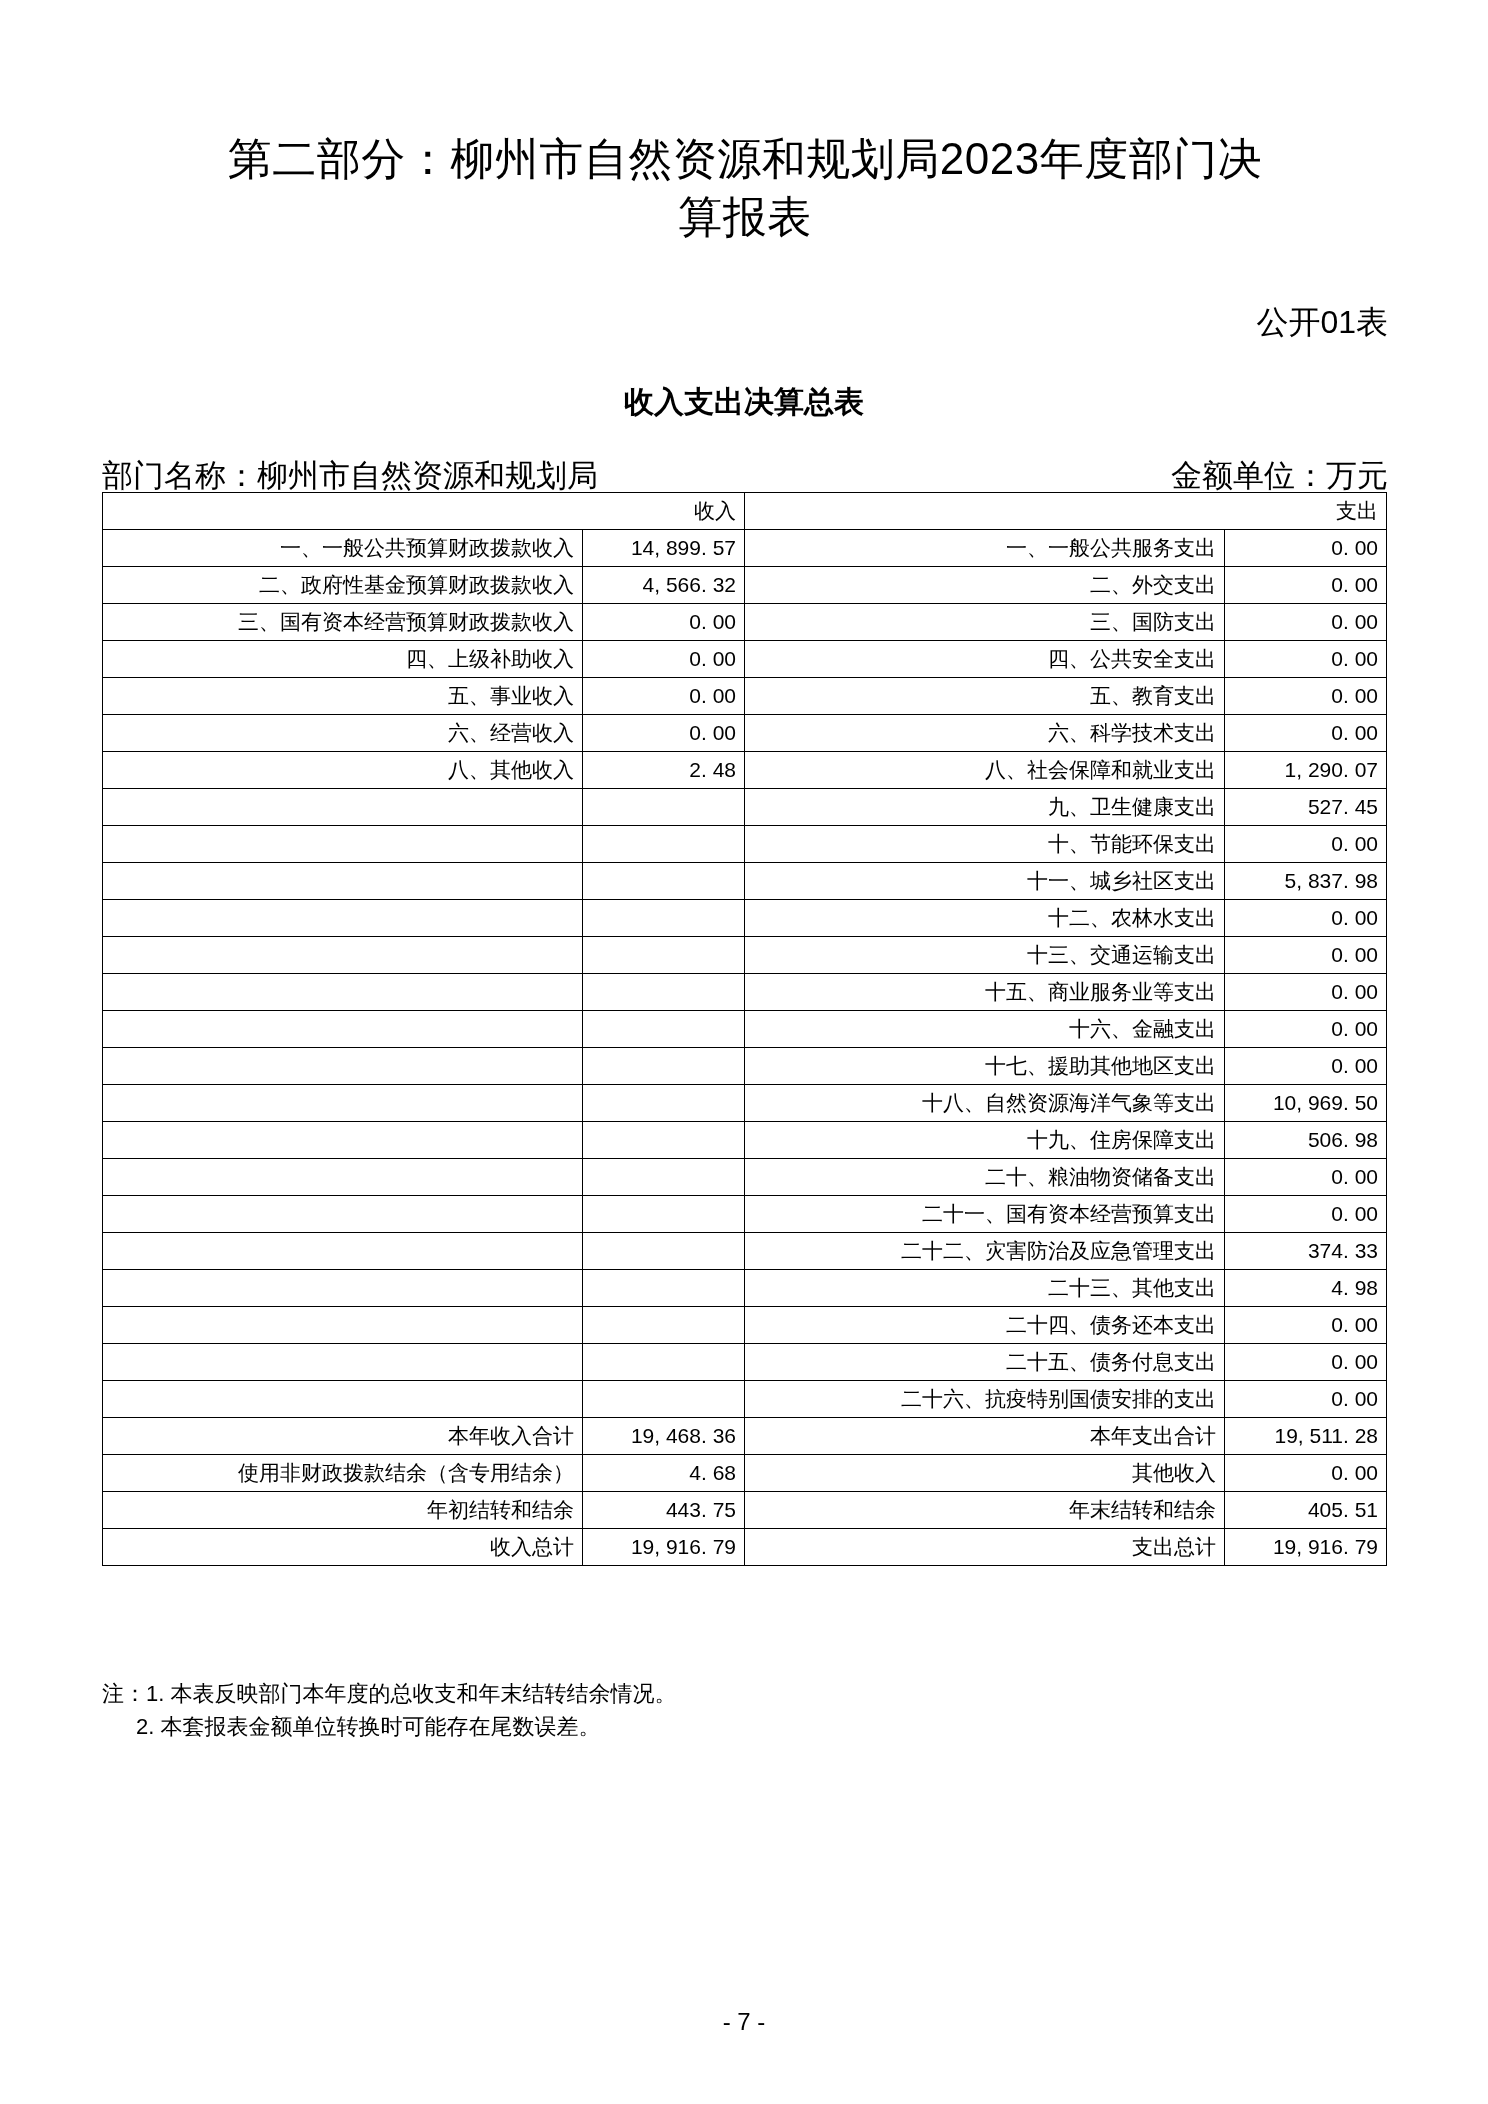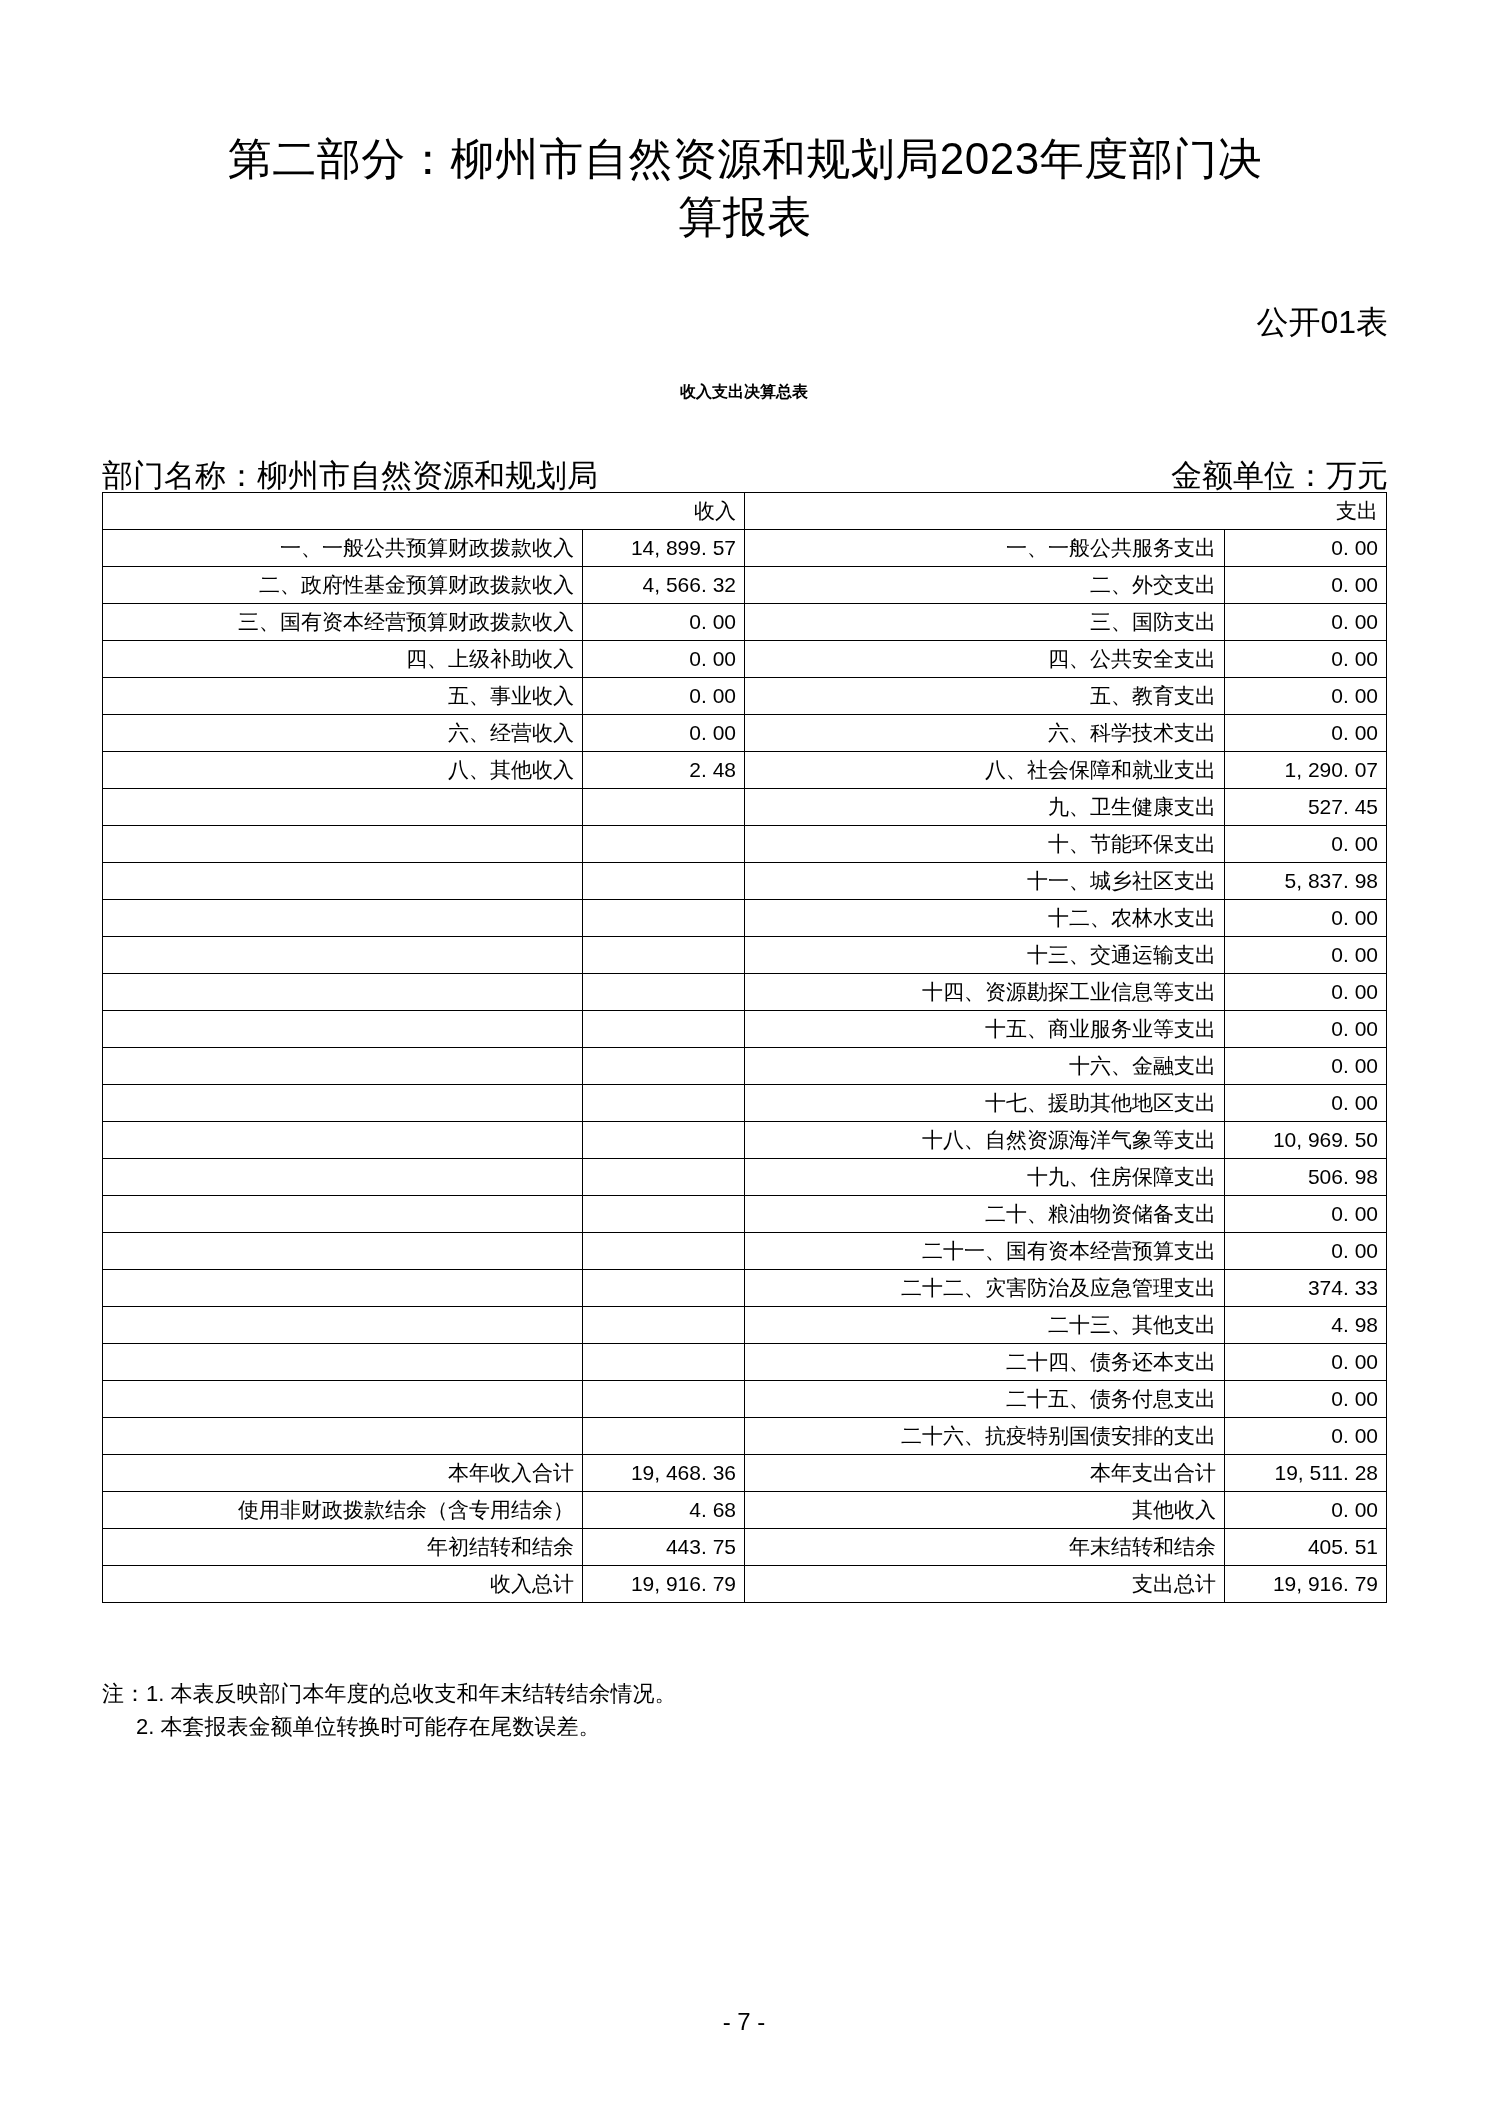--- a/index.html
+++ b/index.html
@@ -39,21 +39,21 @@
     top: 301px;
     font-size: 32px;
     font-family: "Liberation Sans", "DejaVu Sans", sans-serif;
   }
   .table-title {
     position: absolute;
     left: 0;
     top: 382px;
     width: 1488px;
     text-align: center;
-    font-size: 16px;
+    font-size: 30px;
     font-weight: bold;
     font-family: "Liberation Sans", "DejaVu Sans", sans-serif;
   }
   .meta-row {
     position: absolute;
     left: 102px;
     top: 455px;
     width: 1286px;
     font-size: 31px;
     font-family: "Liberation Sans", "DejaVu Sans", sans-serif;
@@ -202,26 +202,20 @@
         </tr>
         <tr>
           <td class="lt"></td>
           <td class="rt"></td>
           <td class="lt">十三、交通运输支出</td>
           <td class="rt">0. 00</td>
         </tr>
         <tr>
           <td class="lt"></td>
           <td class="rt"></td>
-          <td class="lt">十四、资源勘探工业信息等支出</td>
-          <td class="rt">0. 00</td>
-        </tr>
-        <tr>
-          <td class="lt"></td>
-          <td class="rt"></td>
           <td class="lt">十五、商业服务业等支出</td>
           <td class="rt">0. 00</td>
         </tr>
         <tr>
           <td class="lt"></td>
           <td class="rt"></td>
           <td class="lt">十六、金融支出</td>
           <td class="rt">0. 00</td>
         </tr>
         <tr>

